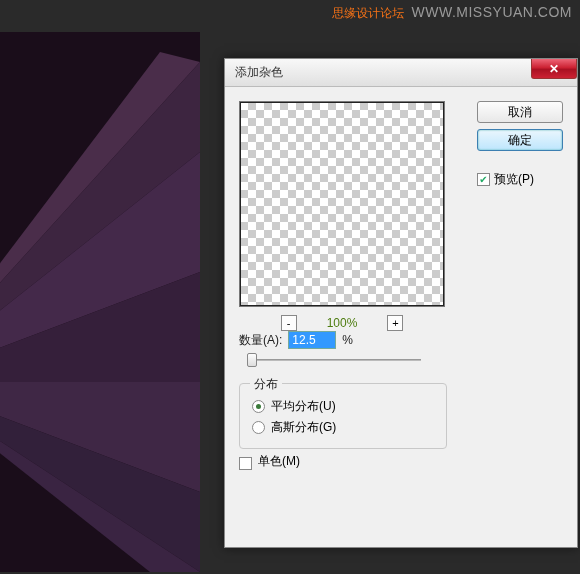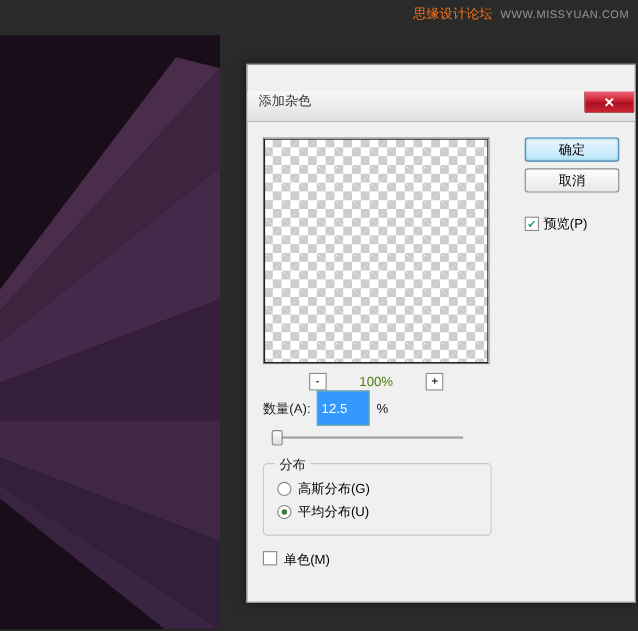--- a/index.html
+++ b/index.html
@@ -16,38 +16,37 @@
   overflow: hidden;
 }
 .fan {
   position: absolute; left: -90px; top: 20px; width: 300px; height: 520px;
 }
 .watermark {
   position: absolute; right: 8px; top: 4px;
   color: #ccc; font-size: 12px;
 }
 .watermark .cn { color: #f97316; margin-right: 4px; }
-.watermark .url { color: #999; font-size: 10px; letter-spacing: 0.5px; }
+.watermark .url { color: #999; font-size: 14px; letter-spacing: 0.5px; }
 
 
 .dialog {
   position: absolute; left: 224px; top: 58px;
   width: 354px; height: 490px;
   background: #f0f0f0;
   border: 1px solid #888;
   box-shadow: 0 0 10px rgba(0,0,0,0.5);
 }
 .titlebar {
   height: 28px;
   background: linear-gradient(#f8f8f8, #e0e0e0);
   border-bottom: 1px solid #bbb;
-  display: flex; 
+  display: flex; align-items: center;
   padding-left: 10px;
   position: relative;
-  margin-top: 24px;
 }
 .titlebar-text { color: #333; }
 .close-btn {
   position: absolute; right: 0; top: 0;
   width: 46px; height: 20px;
   background: linear-gradient(#e67, #c23 45%, #a12 55%, #c23);
   border: 1px solid #933;
   border-top: none;
   border-bottom-left-radius: 3px;
   border-bottom-right-radius: 3px;
@@ -123,21 +122,21 @@
   font-size: 11px; cursor: pointer;
 }
 .zoom-pct { color: #4d7c0f; }
 
 
 .amount-row {
   display: flex; align-items: center; gap: 6px;
 }
 .amount-label { color: #222; }
 .amount-input {
-  width: 48px; height: 32px;
+  width: 48px; height: 18px;
   border: 1px solid #7a9;
   background: #3399ff; color: #fff;
   text-align: left; padding-left: 3px;
   font-size: 12px;
 }
 .amount-pct { color: #222; }
 
 .slider {
   margin-top: 6px;
   width: 182px; height: 10px;
@@ -181,22 +180,22 @@
   background: #fff;
   display: inline-flex; align-items: center; justify-content: center;
 }
 .radio .dot {
   width: 5px; height: 5px; border-radius: 50%;
   background: #3a7a3a;
 }
 
 
 .mono-row {
-  margin-top: 14px;
-  display: flex; align-items: flex-start; gap: 6px;
+  margin-top: 4px;
+  display: flex; align-items: flex-end; gap: 6px;
 }
 .empty-checkbox {
   width: 13px; height: 13px;
   border: 1px solid #888; background: #fff;
 }
 </style>
 </head>
 <body>
 
 <div class="canvas-bg">
@@ -220,22 +219,22 @@
   <div class="titlebar">
     <span class="titlebar-text">添加杂色</span>
     <div class="close-btn">
       <span class="close-x">✕</span>
     </div>
   </div>
 
   <div class="body">
 
     <div class="side-buttons">
+      <div class="win-btn">取消</div>
       <div class="win-btn default">确定</div>
-      <div class="win-btn">取消</div>
       <div class="preview-row">
         <span class="checkbox">✔</span>
         <span>预览(P)</span>
       </div>
     </div>
 
     <div class="preview-area">
       <div class="preview-box"></div>
       <div class="zoom-row">
         <div class="zoom-btn">-</div>
@@ -250,29 +249,29 @@
       <span class="amount-pct">%</span>
     </div>
     <div class="slider">
       <div class="slider-track"></div>
       <div class="slider-thumb"></div>
     </div>
 
     <div class="dist-fieldset">
       <div class="dist-legend">分布</div>
       <div class="radio-row">
-        <span class="radio"></span>
-        <span>高斯分布(G)</span>
-      </div>
-      <div class="radio-row">
         <span class="radio">
             <span class="dot"></span>
           </span>
         <span>平均分布(U)</span>
       </div>
+      <div class="radio-row">
+        <span class="radio"></span>
+        <span>高斯分布(G)</span>
+      </div>
     </div>
 
     <div class="mono-row">
       <span class="empty-checkbox"></span>
       <span>单色(M)</span>
     </div>
 
   </div>
 </div>
 

